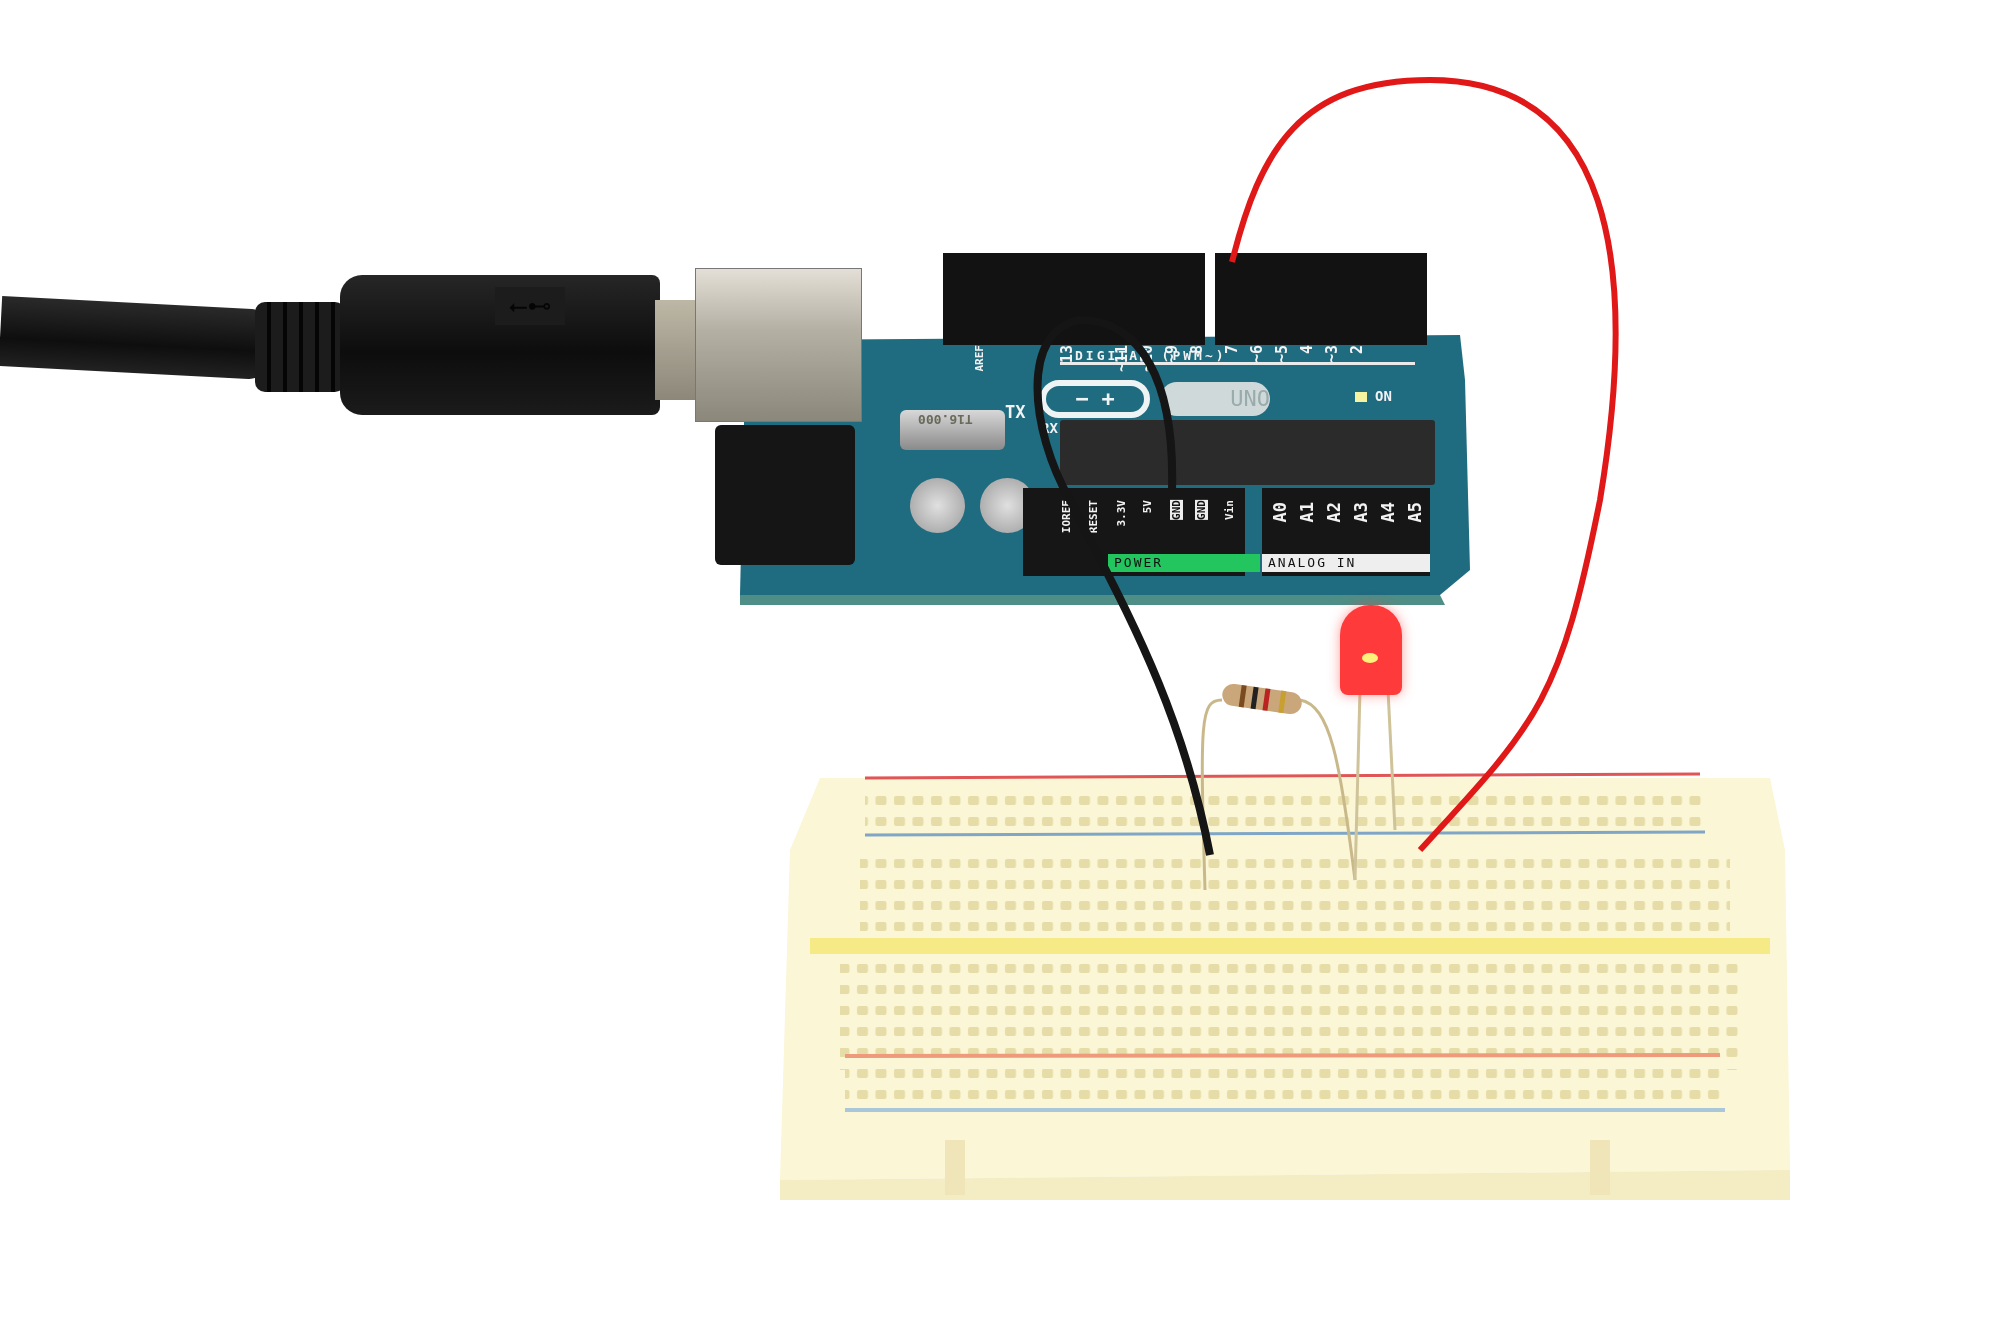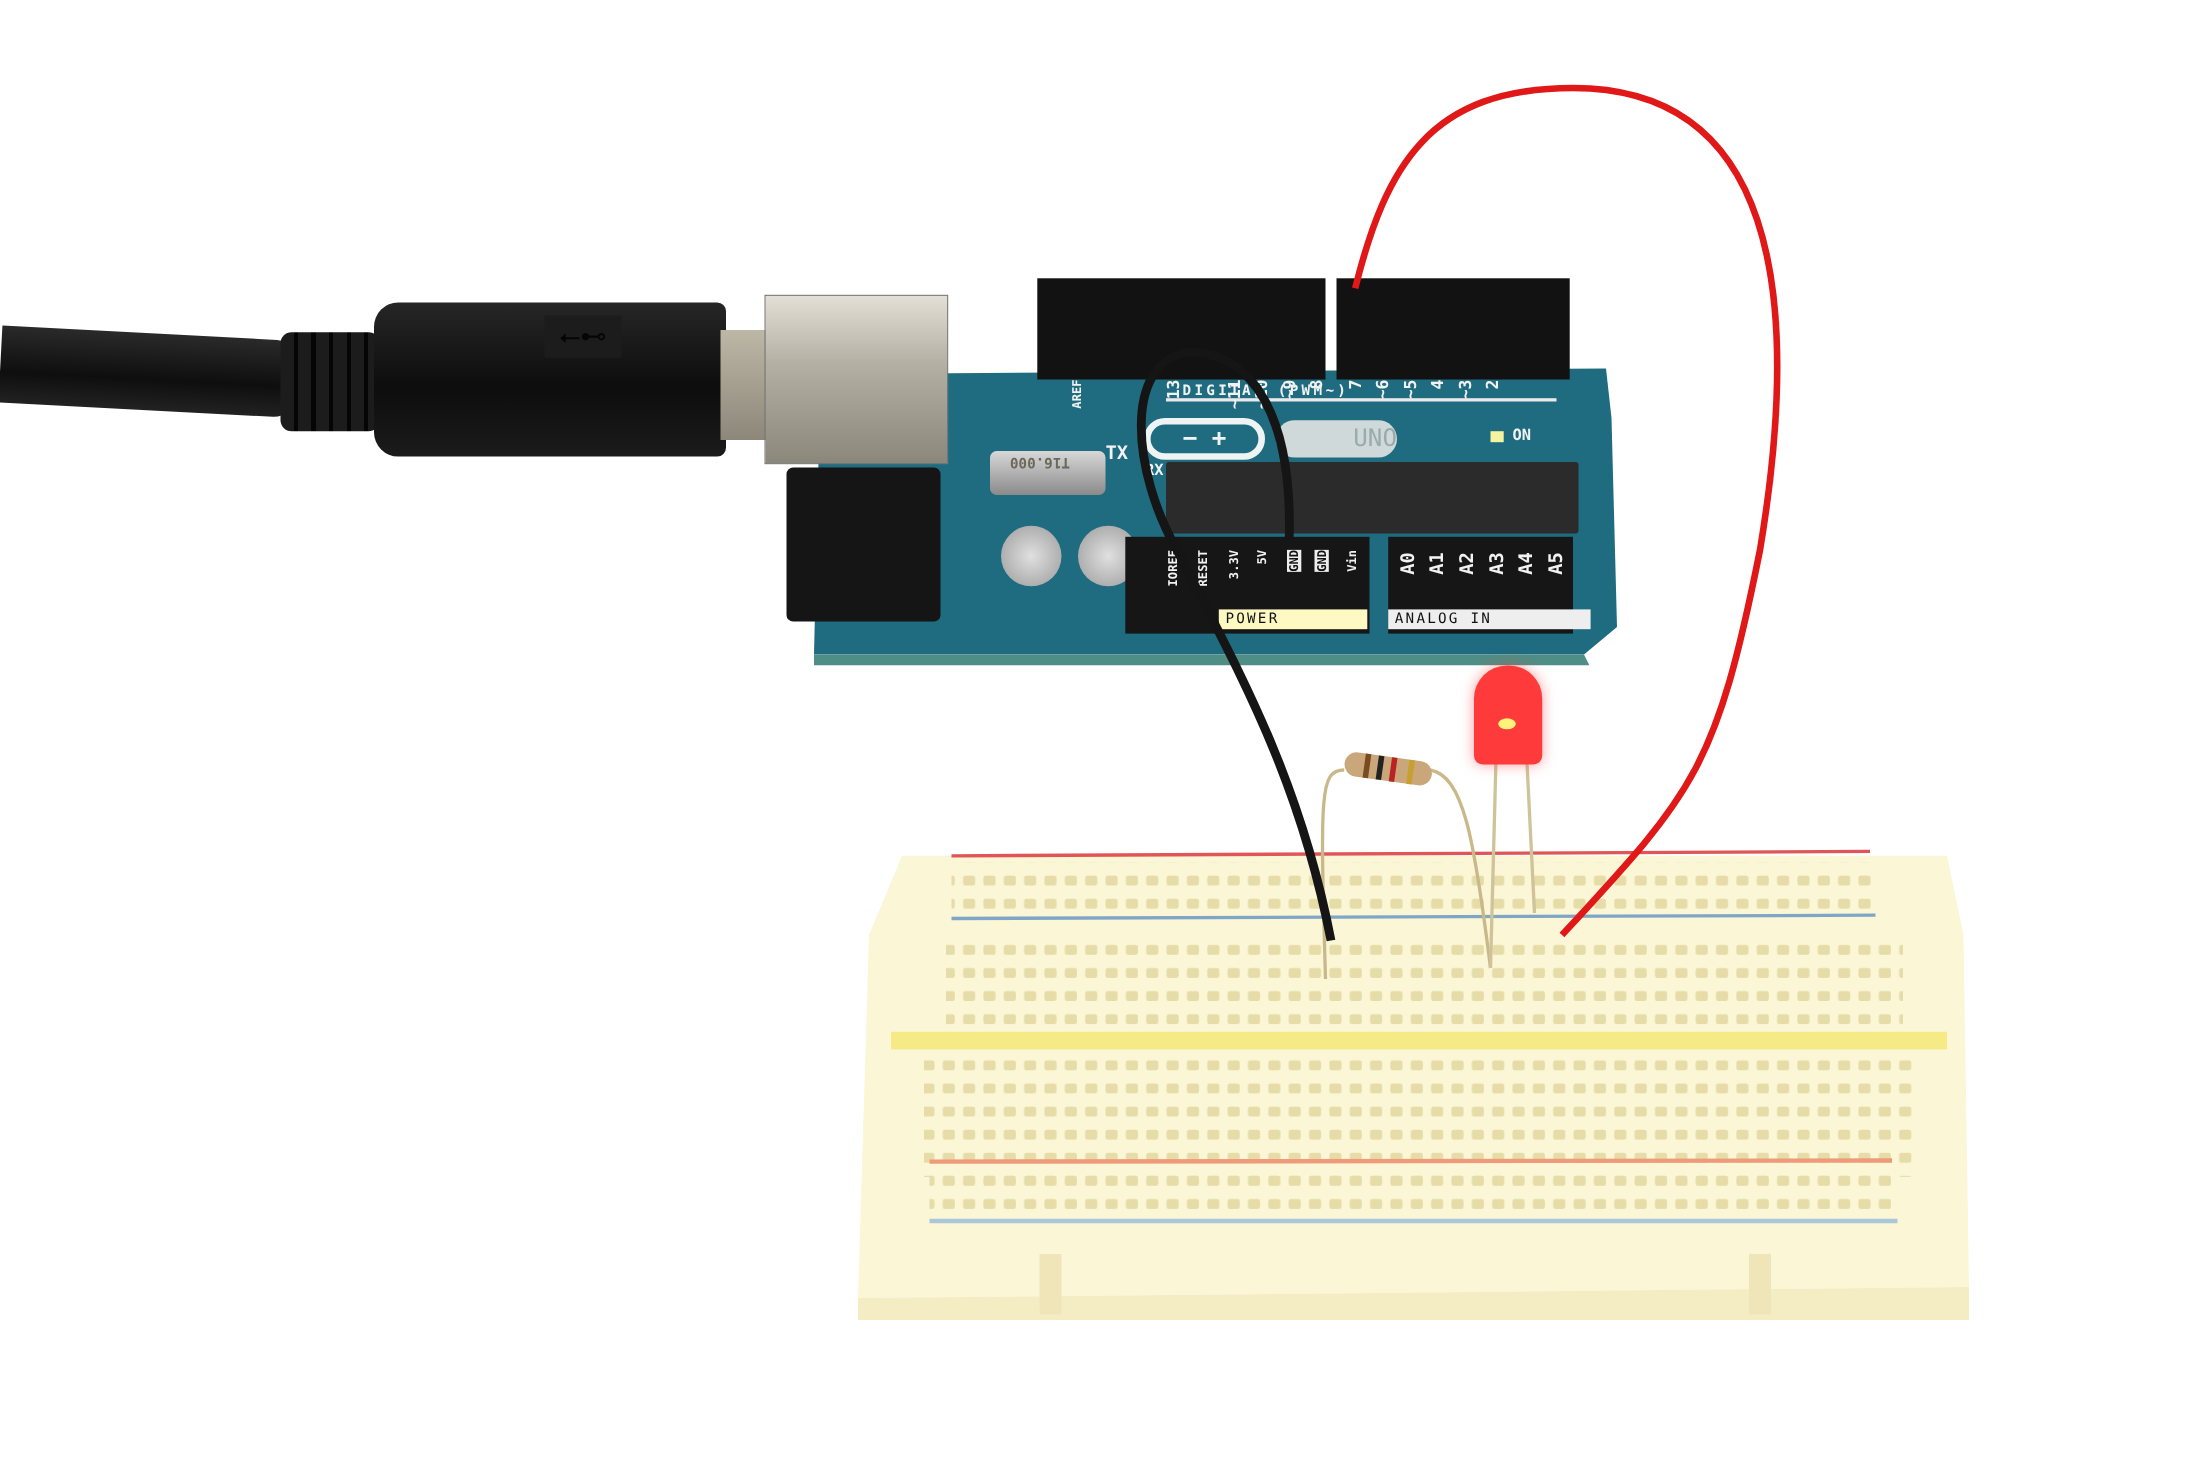--- a/index.html
+++ b/index.html
@@ -123,26 +123,26 @@
 <div class="abs" style="left:1023px;top:488px;width:222px;height:88px;background:#161616;z-index:2;">
   <div class="abs" style="left:12px;top:12px;height:50px;width:210px;">
     <span class="lbl vert" style="left:25px;top:0;font-size:11px;">IOREF</span>
     <span class="lbl vert" style="left:52px;top:0;font-size:11px;">RESET</span>
     <span class="lbl vert" style="left:80px;top:0;font-size:11px;">3.3V</span>
     <span class="lbl vert" style="left:106px;top:0;font-size:11px;">5V</span>
     <span class="lbl vert" style="left:135px;top:0;font-size:11px;color:#111;background:#eee;">GND</span>
     <span class="lbl vert" style="left:160px;top:0;font-size:11px;color:#111;background:#eee;">GND</span>
     <span class="lbl vert" style="left:188px;top:0;font-size:11px;">Vin</span>
   </div>
-  <div class="abs" style="left:85px;top:66px;width:135px;height:18px;background:#fef9c3;color:#111;font-size:13px;line-height:18px;padding-left:6px;box-sizing:border-box;letter-spacing:2px;">POWER</div>
+  <div class="abs" style="left:85px;top:66px;width:152px;height:18px;background:#22c55e;color:#111;font-size:13px;line-height:18px;padding-left:6px;box-sizing:border-box;letter-spacing:2px;">POWER</div>
 </div>
 
 <div class="abs" style="left:1262px;top:488px;width:168px;height:88px;background:#161616;z-index:2;">
   <div class="abs" style="left:8px;top:14px;width:160px;height:45px;">
     <span class="lbl vert" style="left:0;top:0;font-size:17px;">A0</span>
     <span class="lbl vert" style="left:27px;top:0;font-size:17px;">A1</span>
     <span class="lbl vert" style="left:54px;top:0;font-size:17px;">A2</span>
     <span class="lbl vert" style="left:81px;top:0;font-size:17px;">A3</span>
     <span class="lbl vert" style="left:108px;top:0;font-size:17px;">A4</span>
     <span class="lbl vert" style="left:135px;top:0;font-size:17px;">A5</span>
   </div>
-  <div class="abs" style="left:0;top:66px;width:184px;height:18px;background:#eeeeee;color:#111;font-size:13px;line-height:18px;padding-left:6px;box-sizing:border-box;letter-spacing:2px;">ANALOG IN</div>
+  <div class="abs" style="left:0;top:66px;width:168px;height:18px;background:#eeeeee;color:#111;font-size:13px;line-height:18px;padding-left:6px;box-sizing:border-box;letter-spacing:2px;">ANALOG IN</div>
 </div>
 
 </body></html>

